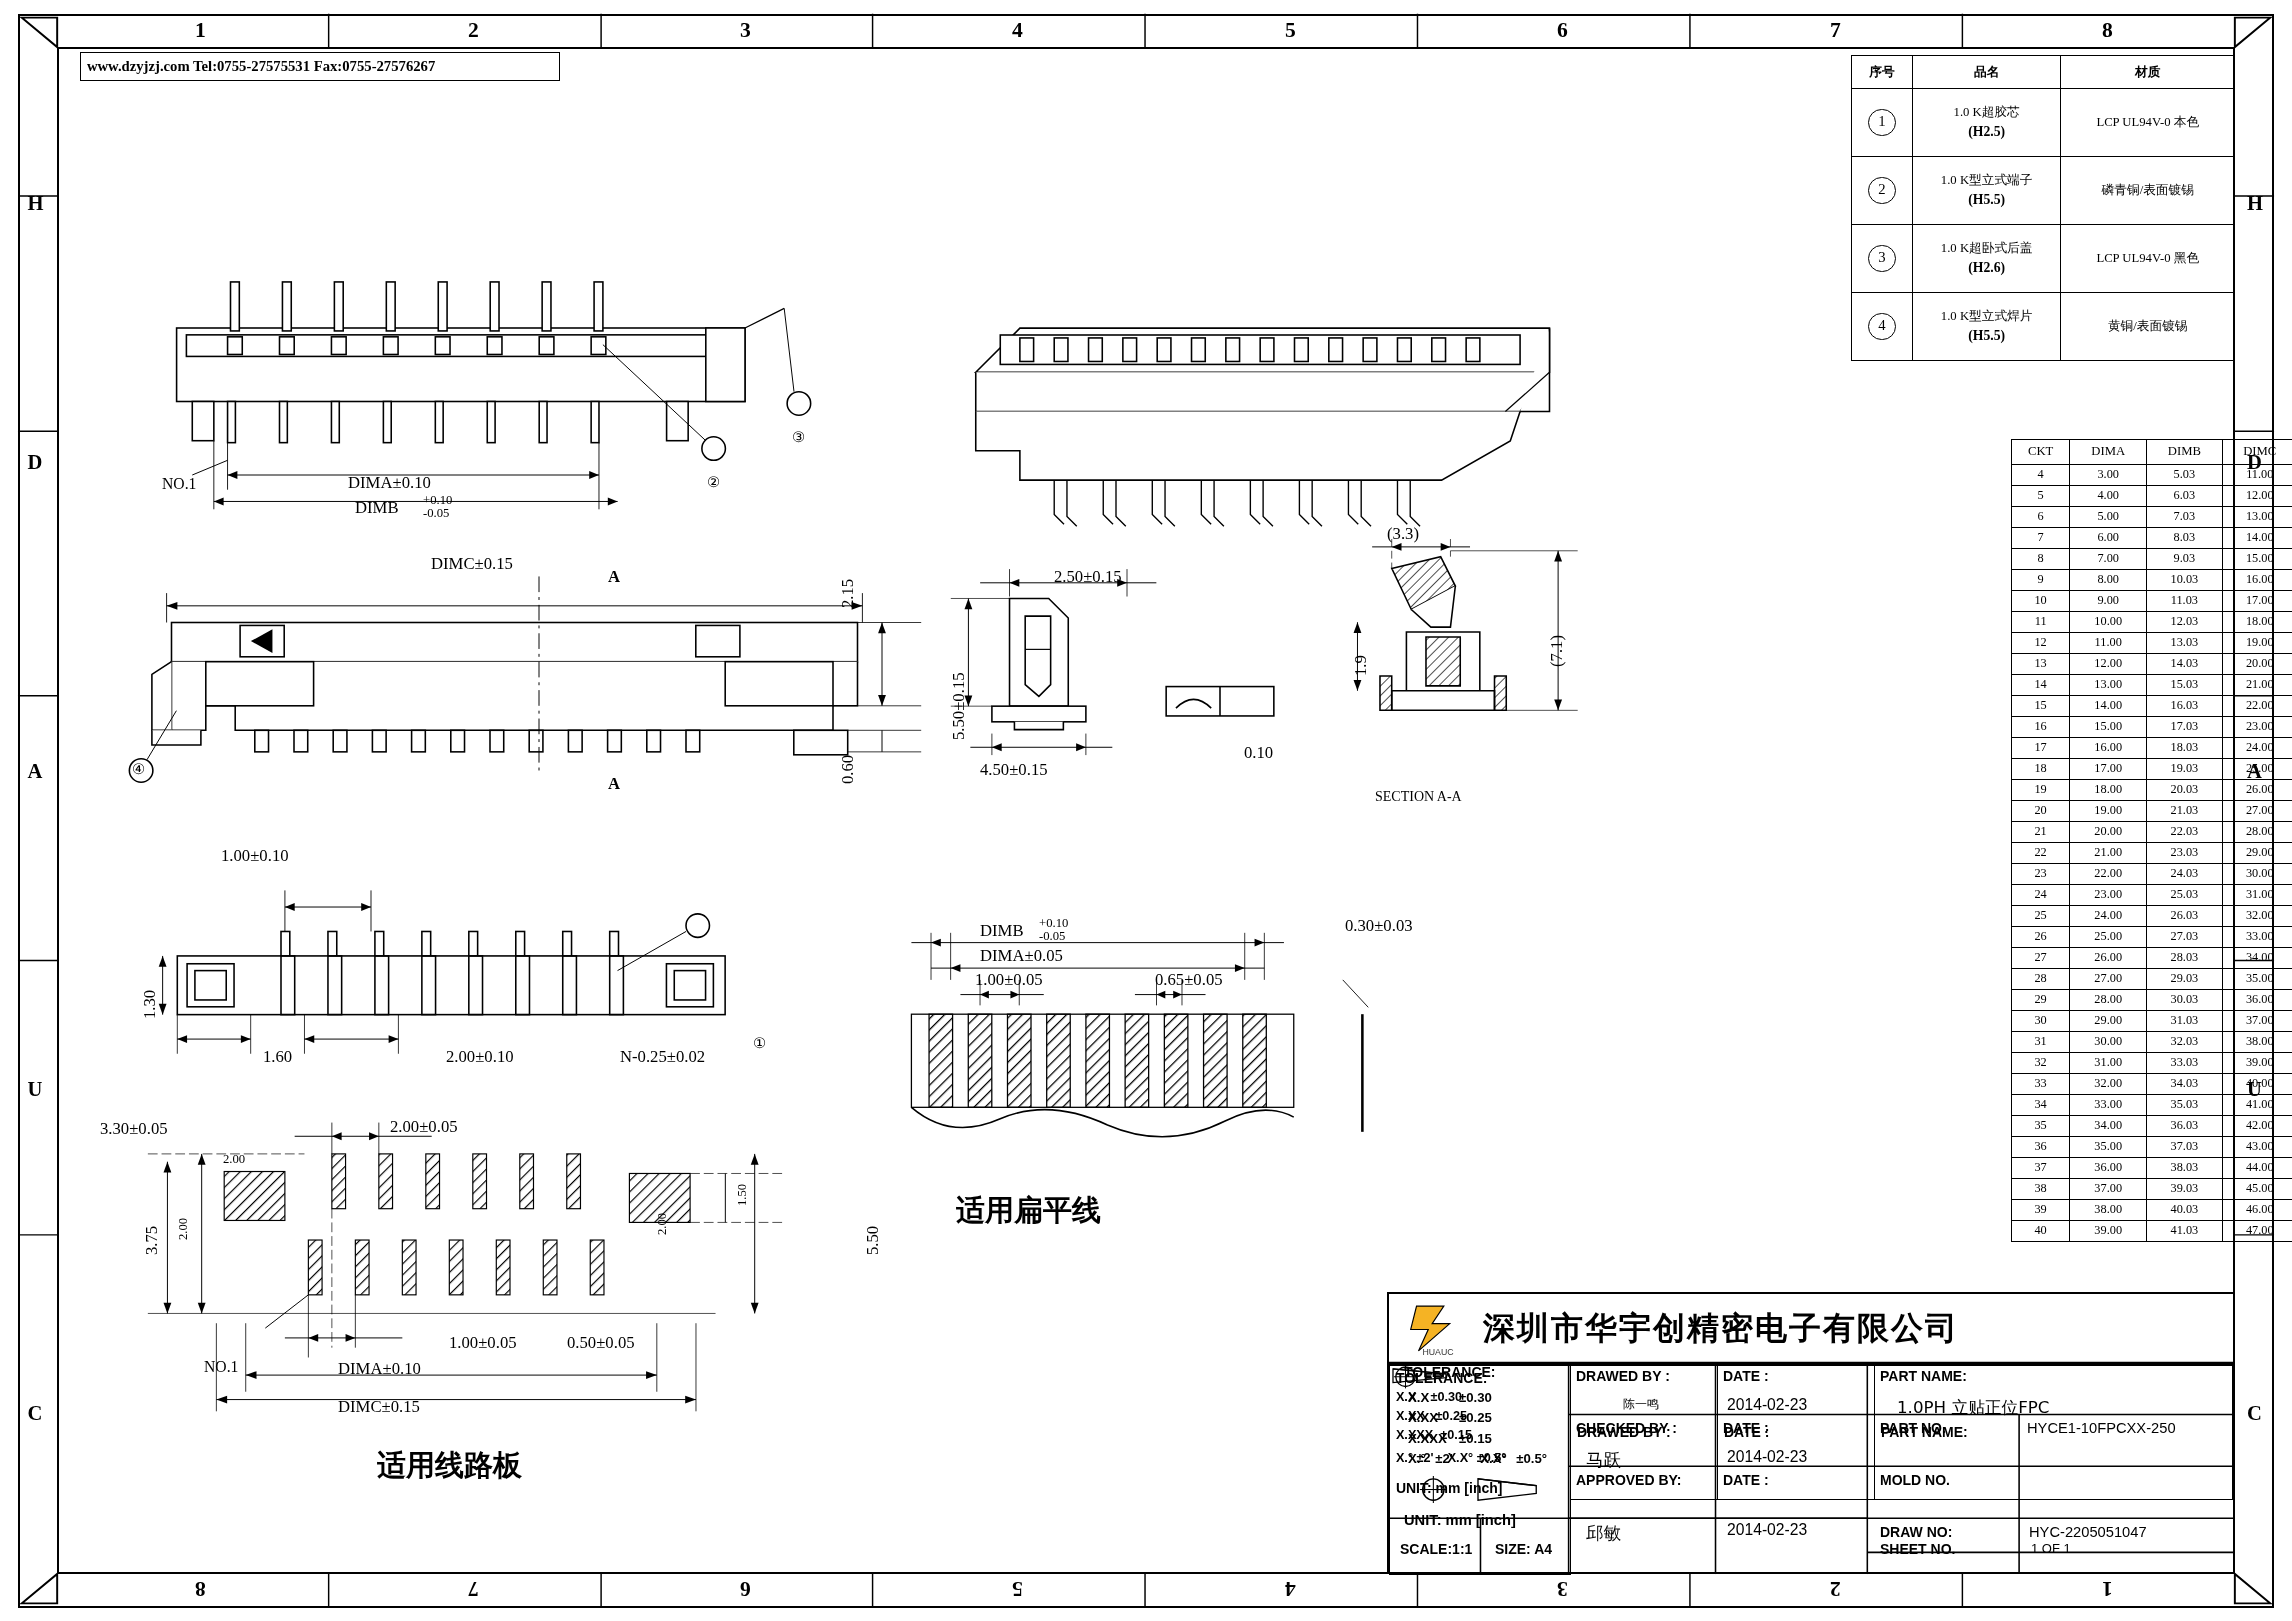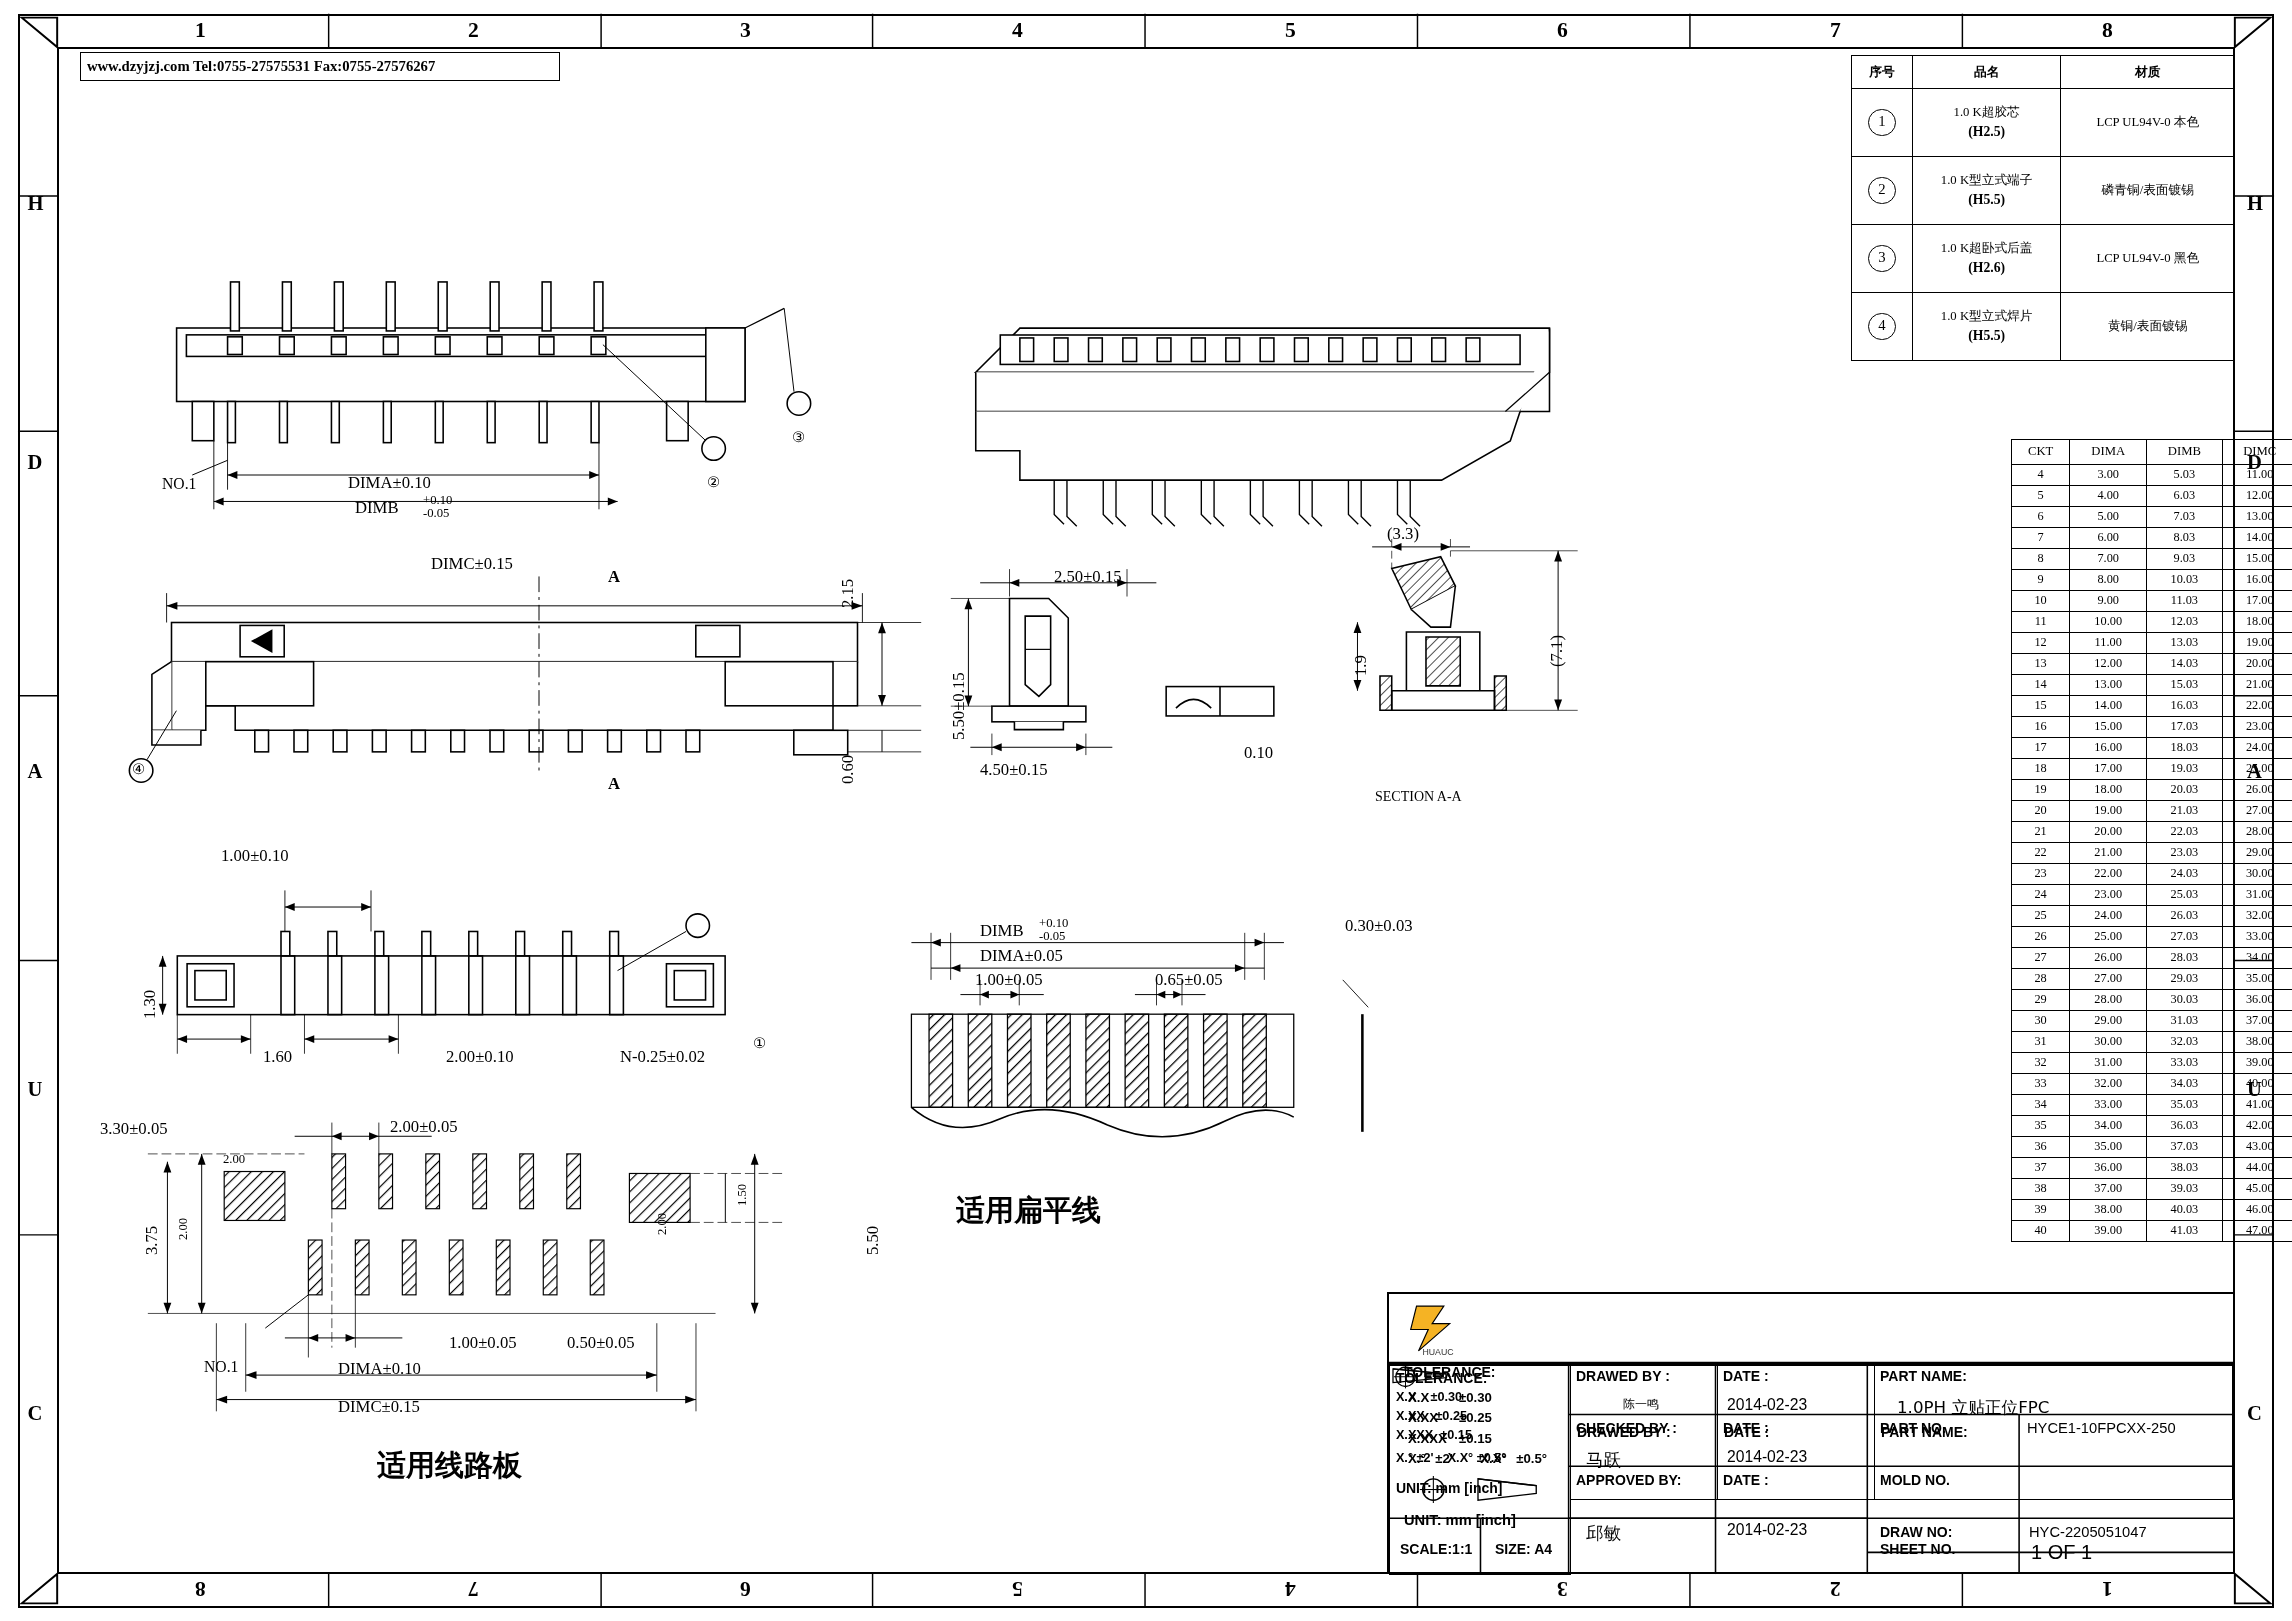--- a/index.html
+++ b/index.html
@@ -864,20 +864,21 @@
   <div class="dimtxt" style="left:1345px;top:916px">0.30±0.03</div>
   <div class="bigcn" style="left:956px;top:1191px">适用扁平线</div>
 
 
   <div class="abs" id="titleblock">
     <div id="tb-company">
       <svg class="logo-box" viewBox="0 0 80 58">
         <polygon points="18,6 46,6 34,24 52,24 20,52 30,30 12,30" fill="#f5b324" stroke="#000" stroke-width="1.2"></polygon>
         <text x="40" y="56" font-size="9" text-anchor="middle" font-family="Liberation Sans" fill="#333">HUAUC</text>
       </svg>
+      <span class="cname">深圳市华宇创精密电子有限公司</span>
     </div>
     <div id="tb-grid">
       <table>
         <colgroup>
             <col style="width:181px">
             <col style="width:147px">
             <col style="width:157px">
             <col style="width:162px">
             <col style="width:196px">
           </colgroup>
@@ -952,21 +953,21 @@
   <div class="abs" style="left:1880px;top:1472px;font-size:14px;font-weight:bold">MOLD  NO.</div>
   <div class="abs" style="left:1880px;top:1524px;font-size:14px;font-weight:bold">DRAW  NO:</div>
   <div class="abs" style="left:2029px;top:1524px;font-size:14.7px">HYC-2205051047</div>
 
   <svg width="848" height="59" style="left:1387px;top:1515px" viewBox="0 0 865 60">
     <g stroke="#000" stroke-width="1.6" fill="none">
       <line x1="490" y1="38" x2="865" y2="38"></line>
     </g>
   </svg>
   <div class="abs" style="left:1880px;top:1541px;font-size:14px;font-weight:bold">SHEET  NO.</div>
-  <div class="abs" style="left:2031px;top:1541px;font-size:20px">1 OF 1</div>
+  <div class="abs" style="left:2031px;top:1541px;font-size:13px">1 OF 1</div>
 
   <div class="abs" style="left:1404px;top:1364px;font-size:14px;font-weight:bold">TOLERANCE:</div>
   <div class="abs" style="left:1408px;top:1388px;font-size:13.2px;font-weight:bold;line-height:1.55">
     <div><span style="display:inline-block;width:51px">X.X</span><span>±0.30</span></div>
     <div><span style="display:inline-block;width:51px">X.XX</span><span>±0.25</span></div>
     <div><span style="display:inline-block;width:51px">X.XXX</span><span>±0.15</span></div>
   </div>
   <div class="abs" style="left:1408px;top:1451px;font-size:13.2px;font-weight:bold">
     <span>X.°</span>
     <span style="margin-left:5.9px">±2'</span>

